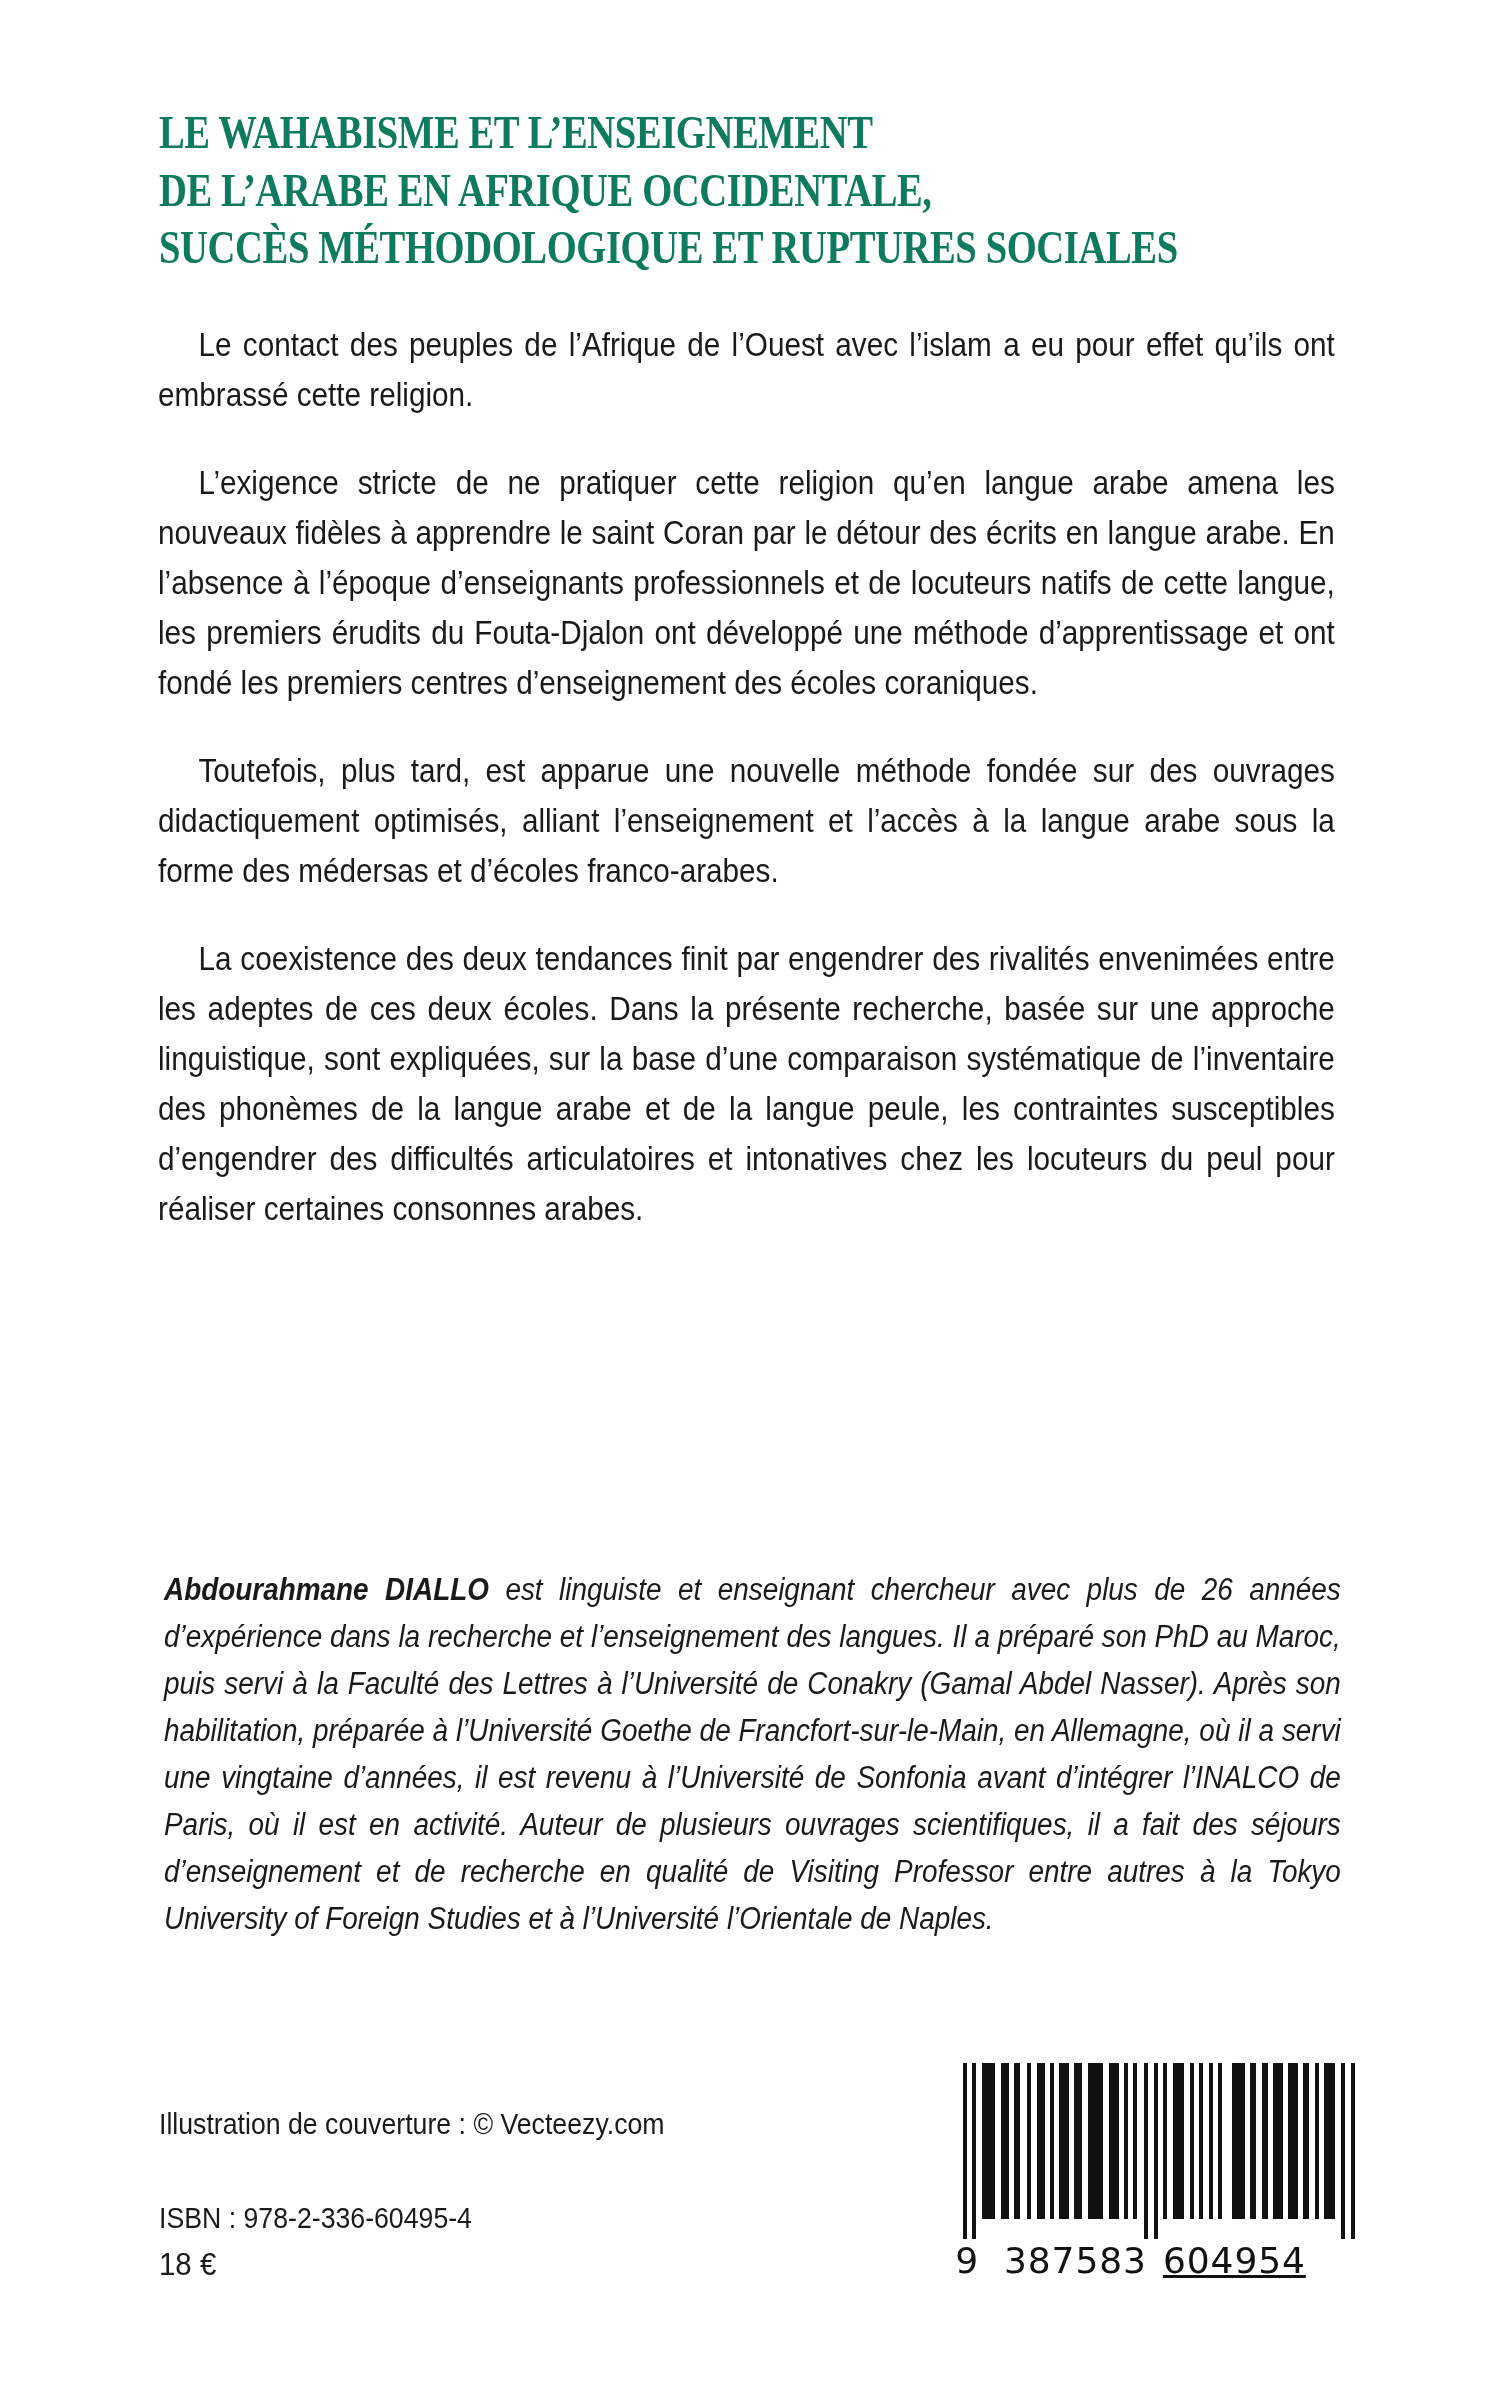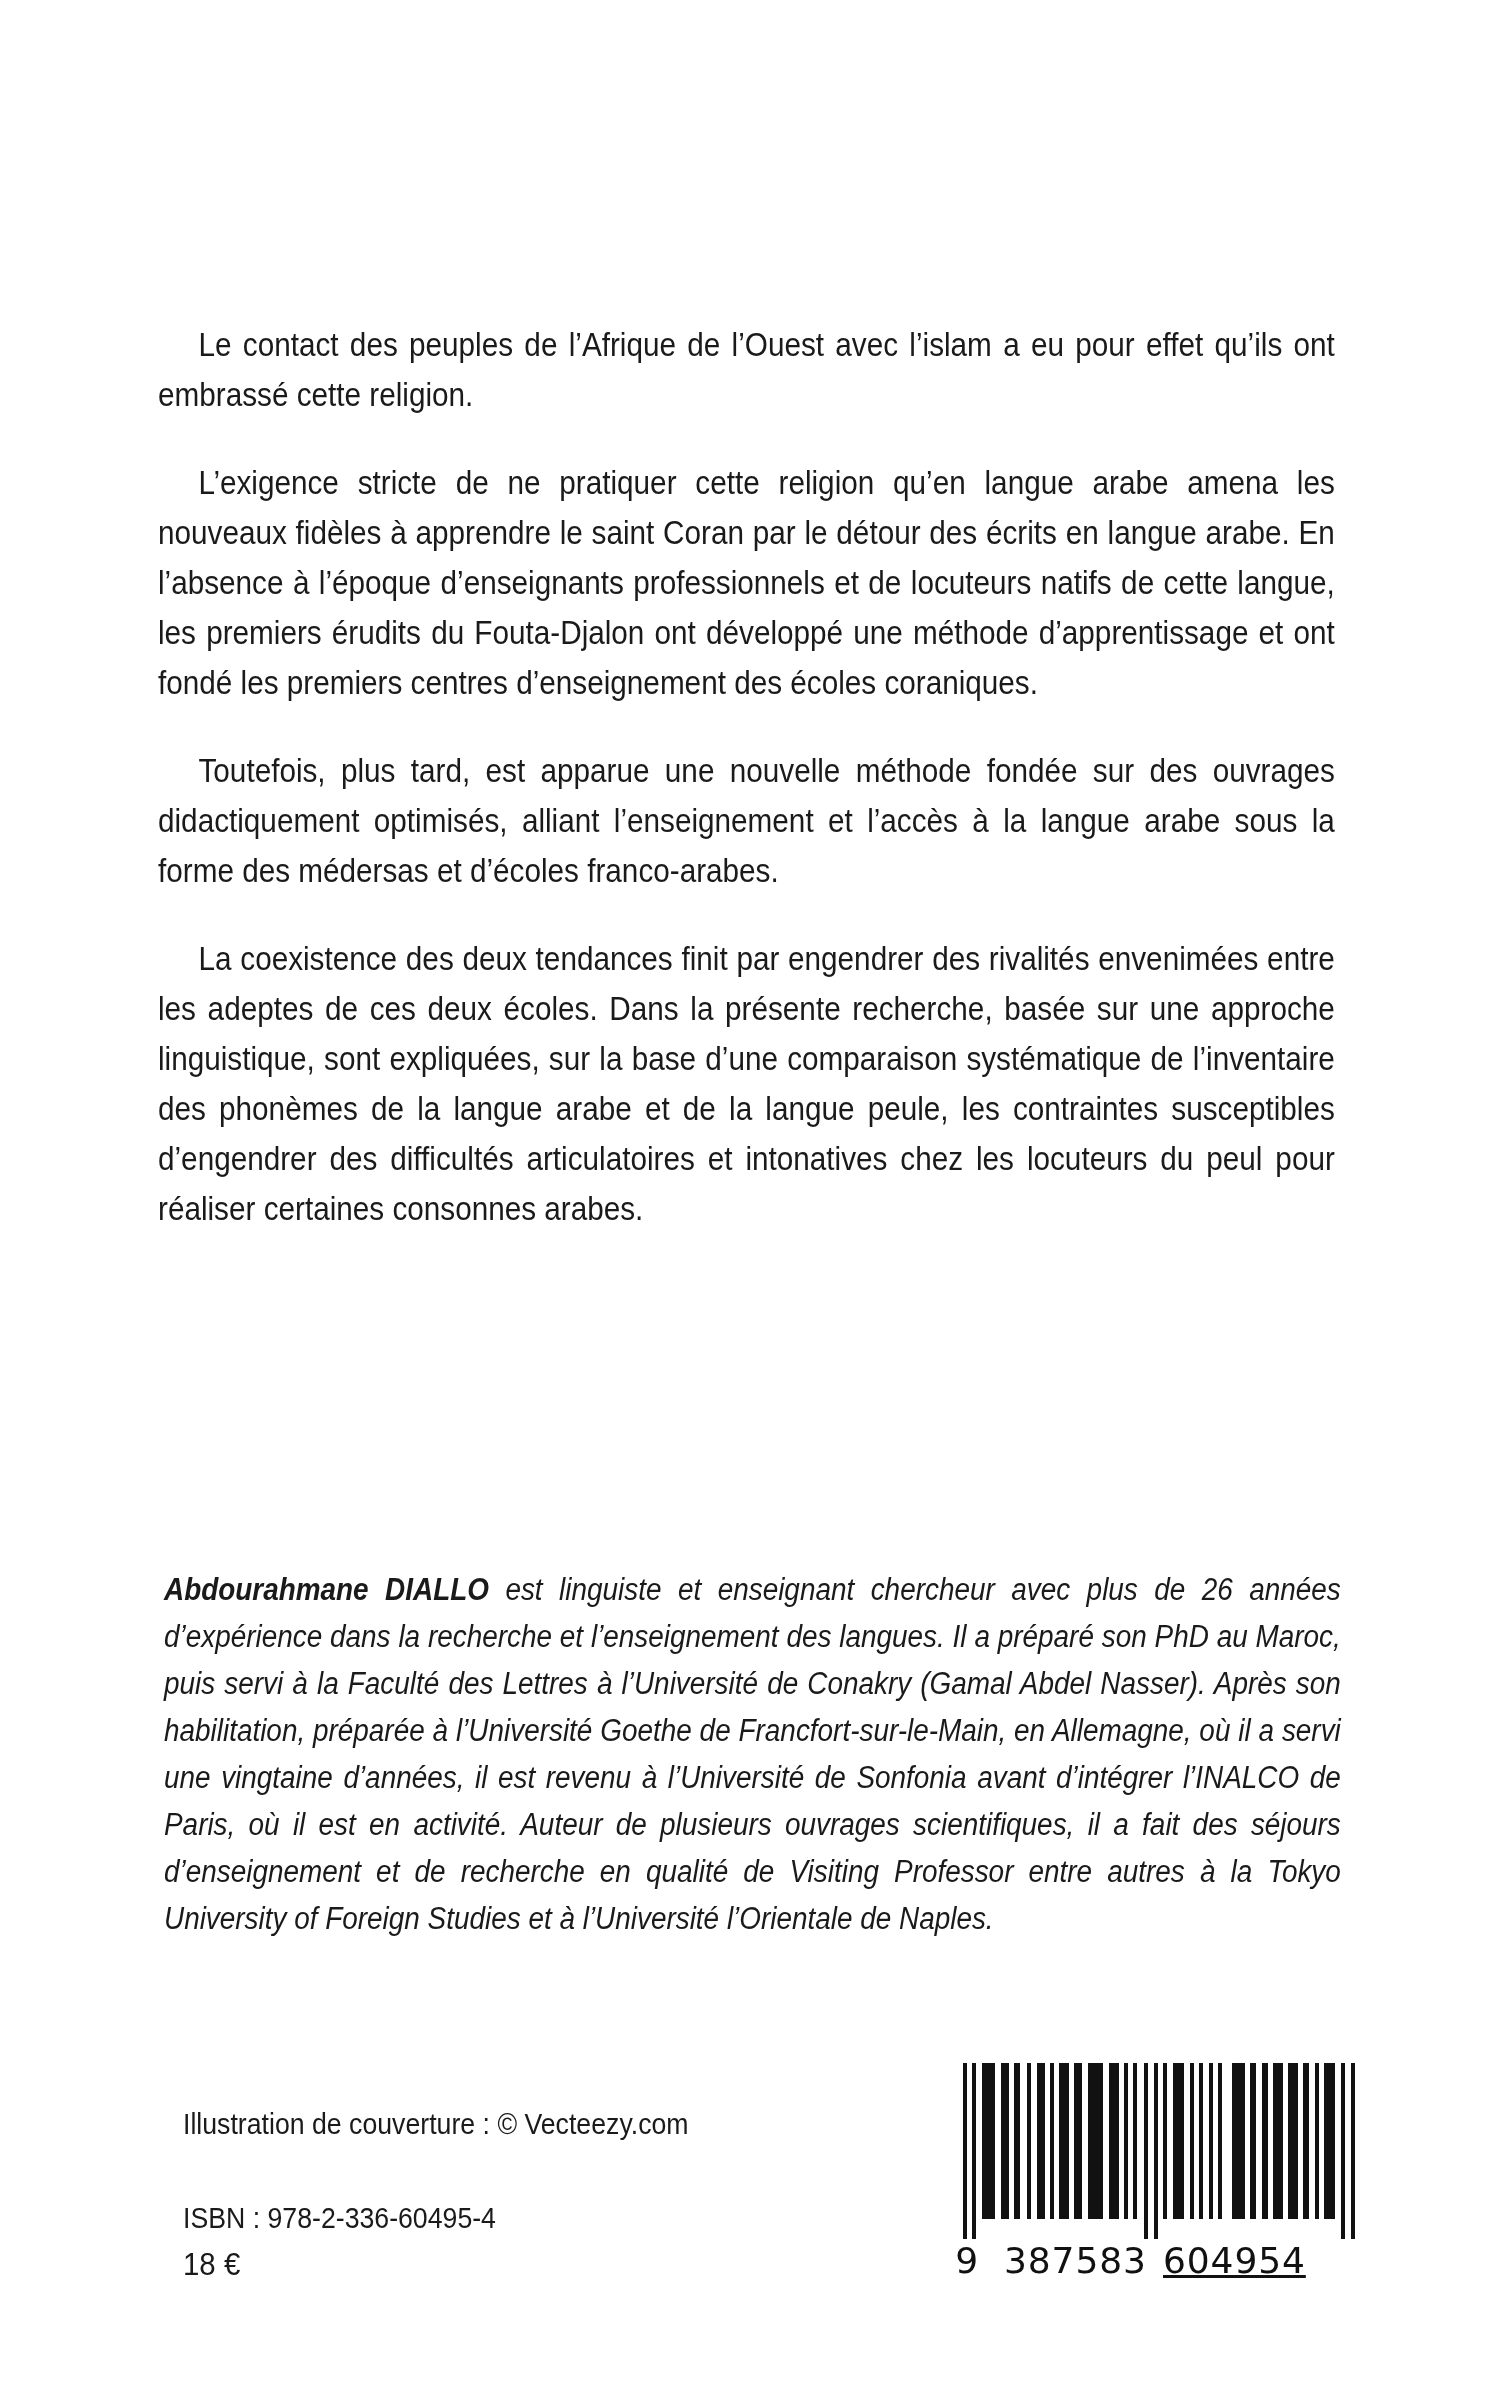--- a/index.html
+++ b/index.html
@@ -98,21 +98,20 @@
     left: 159px;
     top: 2106px;
     width: 1178px;
   }
 
   .footer-left {
     position: absolute;
     left: 0;
     top: 0;
     width: 719px;
-    margin-left: 24px;
   }
 
   .credit-line {
     font-family: "Liberation Sans Narrow", "Liberation Sans", sans-serif;
     font-size: 29px;
     line-height: 36px;
     color: #1a1a1a;
     margin: 0 0 55px 0;
     transform: scaleX(0.92);
     transform-origin: left top;
@@ -196,20 +195,25 @@
     left: 204px;
     top: 0;
     text-decoration: underline;
   }
 </style>
 </head>
 <body>
 
 <div class="page">
 
+  <div class="title-block">
+    <div class="title-line">LE WAHABISME ET L’ENSEIGNEMENT</div>
+    <div class="title-line">DE L’ARABE EN AFRIQUE OCCIDENTALE,</div>
+    <div class="title-line">SUCCÈS MÉTHODOLOGIQUE ET RUPTURES SOCIALES</div>
+  </div>
 
   <div class="body-block">
     <p class="para">Le contact des peuples de l’Afrique de l’Ouest avec l’islam a eu pour effet qu’ils ont embrassé cette religion.</p>
     <p class="para">L’exigence stricte de ne pratiquer cette religion qu’en langue arabe amena les nouveaux fidèles à apprendre le saint Coran par le détour des écrits en langue arabe. En l’absence à l’époque d’enseignants professionnels et de locuteurs natifs de cette langue, les premiers érudits du Fouta-Djalon ont développé une méthode d’apprentissage et ont fondé les premiers centres d’enseignement des écoles coraniques.</p>
     <p class="para">Toutefois, plus tard, est apparue une nouvelle méthode fondée sur des ouvrages didactiquement optimisés, alliant l’enseignement et l’accès à la langue arabe sous la forme des médersas et d’écoles franco-arabes.</p>
     <p class="para">La coexistence des deux tendances finit par engendrer des rivalités envenimées entre les adeptes de ces deux écoles. Dans la présente recherche, basée sur une approche linguistique, sont expliquées, sur la base d’une comparaison systématique de l’inventaire des phonèmes de la langue arabe et de la langue peule, les contraintes susceptibles d’engendrer des difficultés articulatoires et intonatives chez les locuteurs du peul pour réaliser certaines consonnes arabes.</p>
   </div>
 
   <div class="bio-block">
     <p class="bio"><span class="author-name">Abdourahmane DIALLO</span><span> est linguiste et enseignant chercheur avec plus de 26 années d’expérience dans la recherche et l’enseignement des langues. Il a préparé son PhD au Maroc, puis servi à la Faculté des Lettres à l’Université de Conakry (Gamal Abdel Nasser). Après son habilitation, préparée à l’Université Goethe de Francfort-sur-le-Main, en Allemagne, où il a servi une vingtaine d’années, il est revenu à l’Université de Sonfonia avant d’intégrer l’INALCO de Paris, où il est en activité. Auteur de plusieurs ouvrages scientifiques, il a fait des séjours d’enseignement et de recherche en qualité de Visiting Professor entre autres à la Tokyo University of Foreign Studies et à l’Université l’Orientale de Naples.</span></p>

